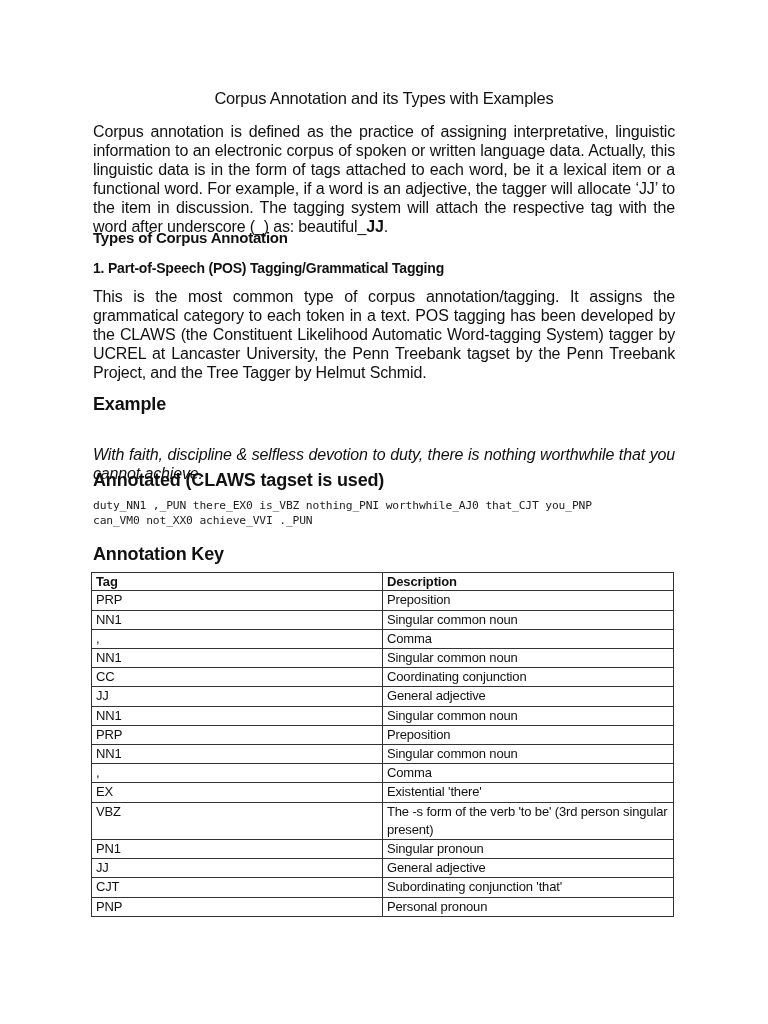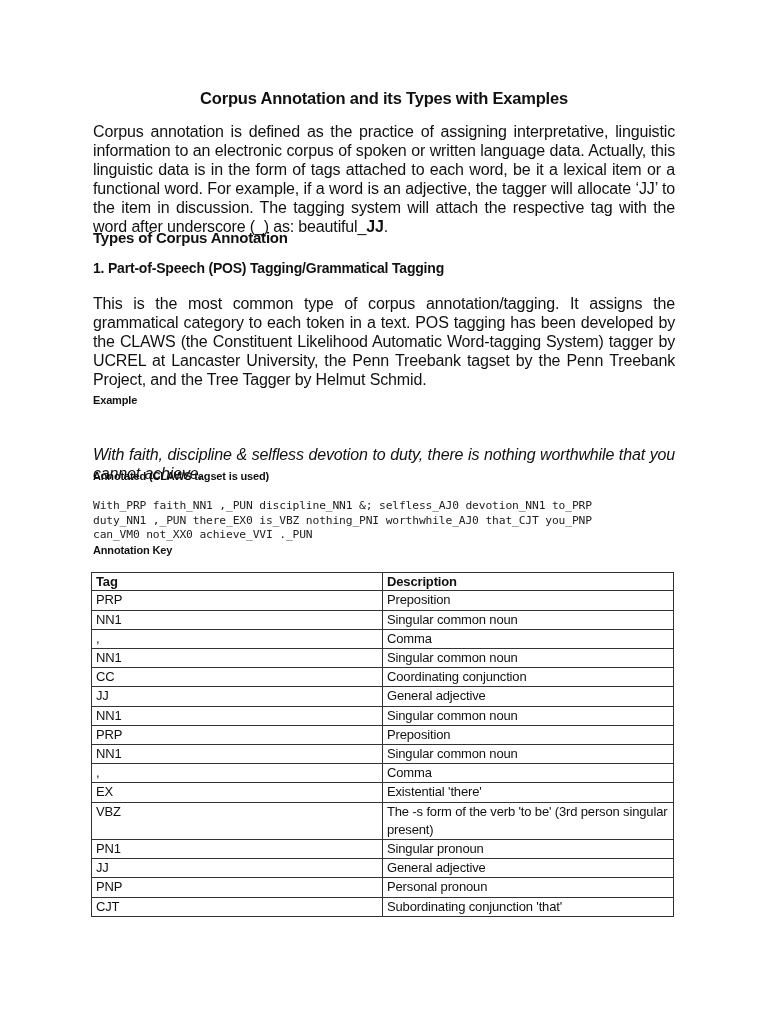--- a/index.html
+++ b/index.html
@@ -20,21 +20,21 @@
       left: 93px;
       top: 0;
       width: 582px;
     }
     .title {
       position: absolute;
       top: 89px;
       left: 0;
       width: 582px;
       text-align: center;
-      font-weight: bold;
+      font-weight: normal;
       font-size: 16.5px;
       letter-spacing: -0.2px;
       margin: 0;
     }
     .para {
       position: absolute;
       left: 0;
       width: 582px;
       margin: 0;
       font-size: 16px;
@@ -46,27 +46,27 @@
     .h2 {
       position: absolute;
       left: 0;
       margin: 0;
       font-weight: bold;
       font-size: 15px;
       letter-spacing: -0.2px;
     }
     #h-types { top: 229px; }
     #h-pos { top: 260px; font-size: 14px; }
-    #p-pos { top: 294px; }
+    #p-pos { top: 287px; }
     .label {
       position: absolute;
       left: 0;
       margin: 0;
       font-weight: bold;
-      font-size: 11px;
+      font-size: 18px;
       letter-spacing: -0.15px;
     }
     #lbl-example { top: 394px; }
     #p-example {
       top: 445px;
       font-style: italic;
     }
     #lbl-annotated { top: 470px; }
     .code {
       position: absolute;
@@ -116,21 +116,21 @@
 
   <h2 class="h2" id="h-types">Types of Corpus Annotation</h2>
   <h3 class="h2" id="h-pos">1. Part-of-Speech (POS) Tagging/Grammatical Tagging</h3>
 
   <p class="para" id="p-pos">This is the most common type of corpus annotation/tagging. It assigns the grammatical category to each token in a text. POS tagging has been developed by the CLAWS (the Constituent Likelihood Automatic Word-tagging System) tagger by UCREL at Lancaster University, the Penn Treebank tagset by the Penn Treebank Project, and the Tree Tagger by Helmut Schmid.</p>
 
   <p class="label" id="lbl-example">Example</p>
   <p class="para" id="p-example">With faith, discipline &amp; selfless devotion to duty, there is nothing worthwhile that you cannot achieve.</p>
 
   <p class="label" id="lbl-annotated">Annotated (CLAWS tagset is used)</p>
-  <div class="code"><div>With_PRP faith_NN1 ,_PUN discipline_NN1 &amp;; selfless_AJ0 devotion_NN1 to_PRP</div><div>duty_NN1 ,_PUN there_EX0 is_VBZ nothing_PNI worthwhile_AJ0 that_CJT you_PNP</div><div>can_VM0 not_XX0 achieve_VVI ._PUN</div></div>
+  <div class="code"><div>duty_NN1 ,_PUN there_EX0 is_VBZ nothing_PNI worthwhile_AJ0 that_CJT you_PNP</div><div>can_VM0 not_XX0 achieve_VVI ._PUN</div></div>
 
   <p class="label" id="lbl-key">Annotation Key</p>
 
   <table class="key">
     <thead>
       <tr>
         <th>Tag</th>
         <th>Description</th>
       </tr>
     </thead>
@@ -185,22 +185,22 @@
         </tr>
         <tr>
           <td class="tag">PN1</td>
           <td class="desc">Singular pronoun</td>
         </tr>
         <tr>
           <td class="tag">JJ</td>
           <td class="desc">General adjective</td>
         </tr>
         <tr>
+          <td class="tag">CJT</td>
+          <td class="desc">Subordinating conjunction 'that'</td>
+        </tr>
+        <tr>
           <td class="tag">PNP</td>
           <td class="desc">Personal pronoun</td>
-        </tr>
-        <tr>
-          <td class="tag">CJT</td>
-          <td class="desc">Subordinating conjunction 'that'</td>
         </tr>
       </tbody>
   </table>
 </div>
 
 </body></html>

